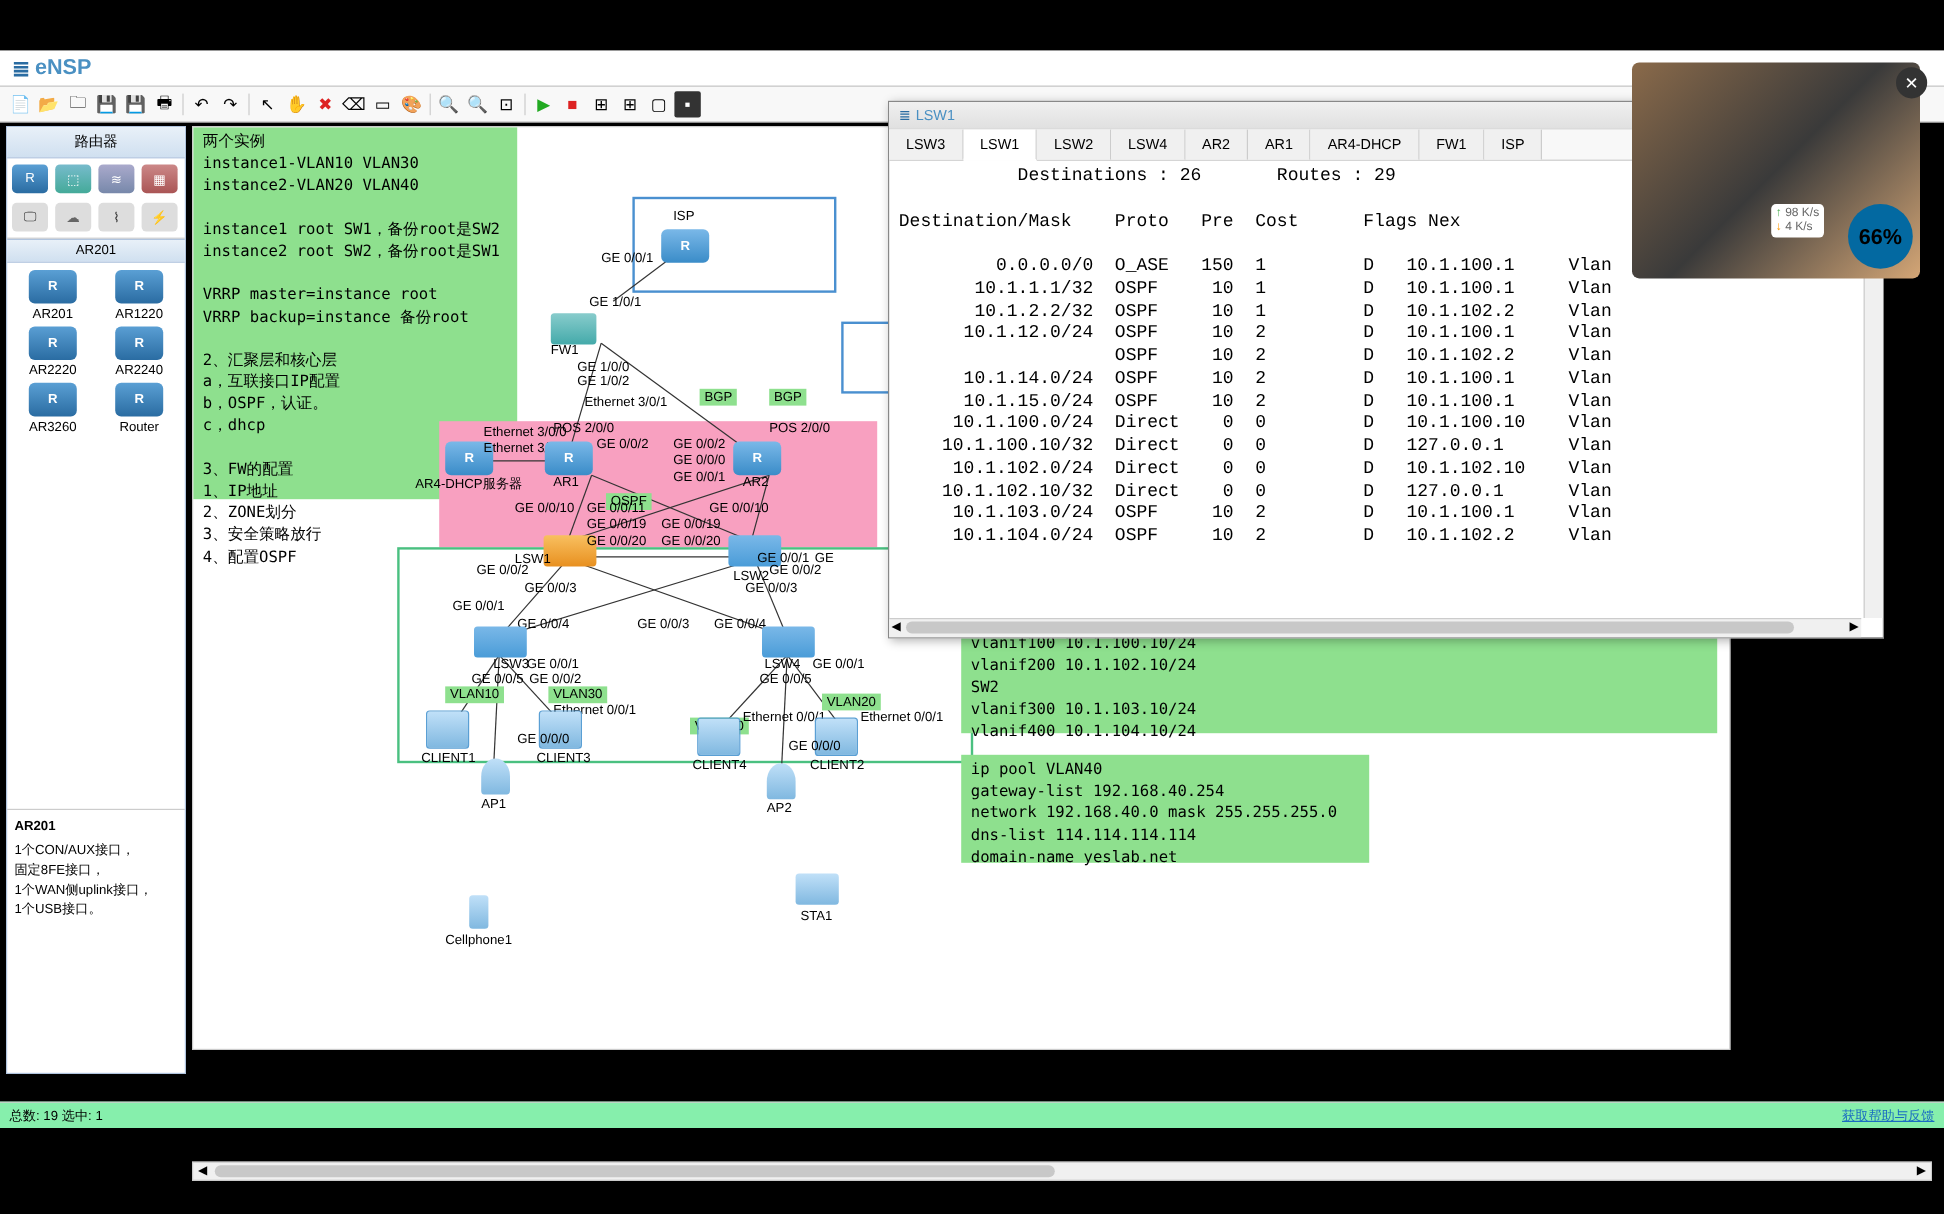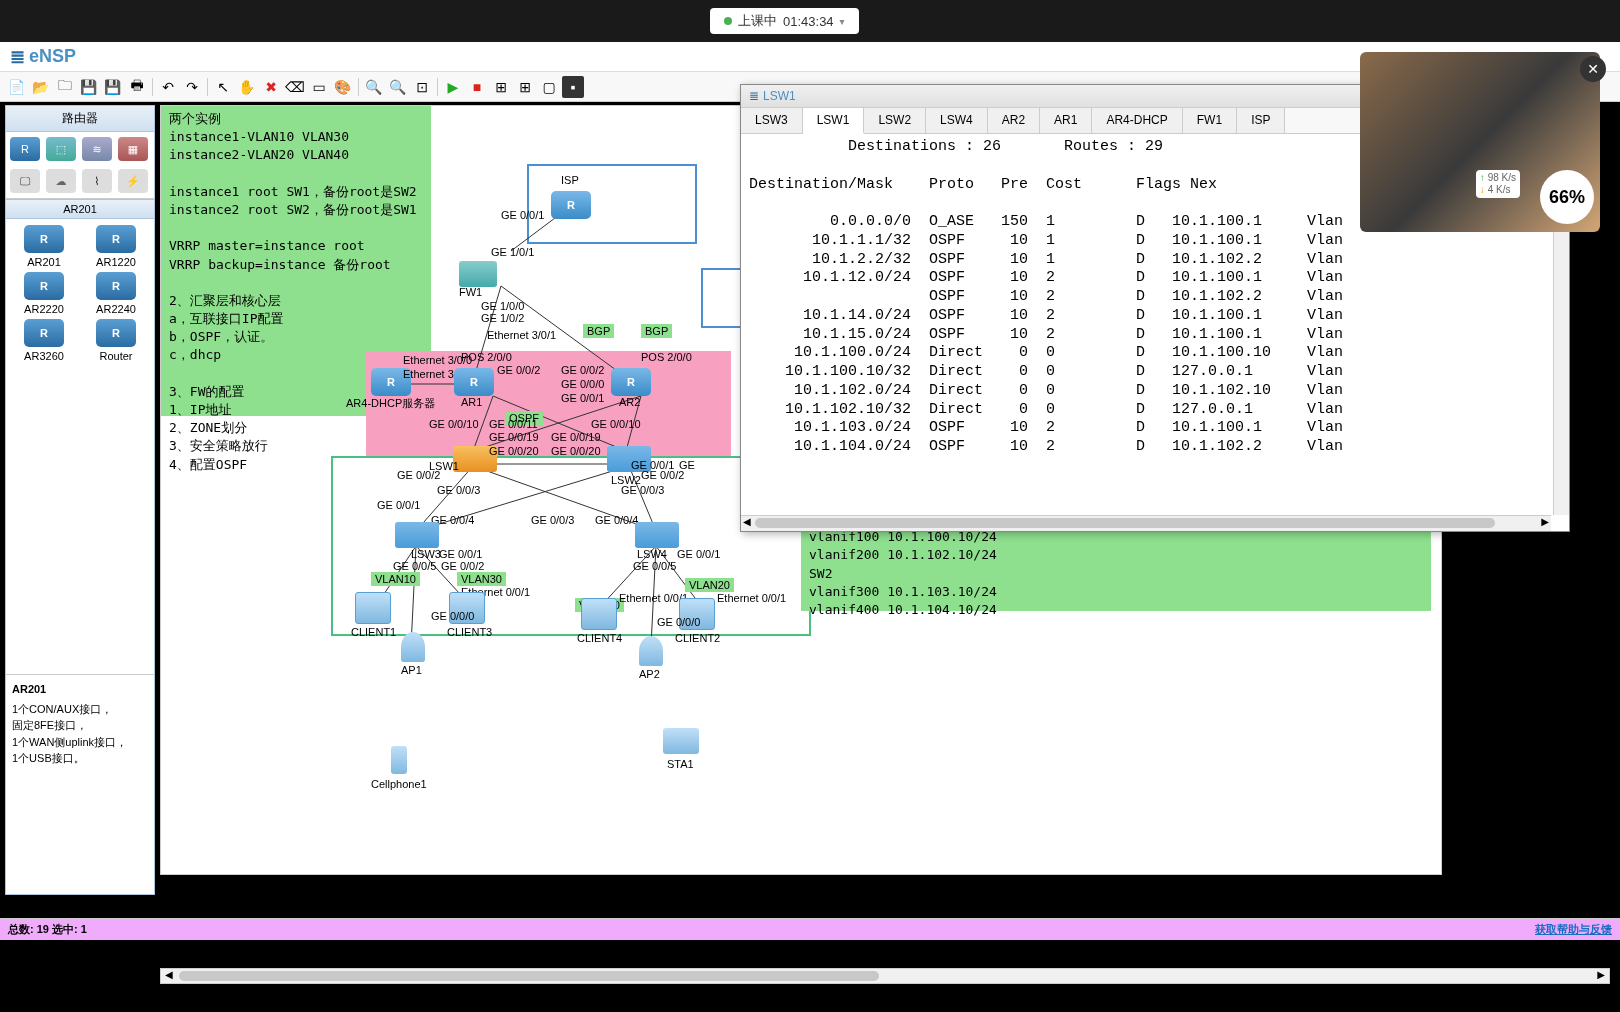--- a/index.html
+++ b/index.html
@@ -56,46 +56,38 @@
 .terminal-window { position: absolute; left: 740px; top: 84px; width: 830px; height: 448px; background: #fff; border: 1px solid #888; box-shadow: 2px 2px 8px rgba(0,0,0,.3); }
 .term-title { background: linear-gradient(#f0f0f0, #e0e0e0); padding: 4px 8px; font-size: 12px; color: #4a90c2; display: flex; align-items: center; gap: 4px; border-bottom: 1px solid #ccc; }
 .term-tabs { display: flex; background: #f8f8f8; border-bottom: 1px solid #ccc; }
 .term-tab { padding: 5px 14px; font-size: 12px; border-right: 1px solid #ccc; cursor: pointer; background: #f0f0f0; }
 .term-tab.active { background: #fff; border-bottom: 2px solid #fff; margin-bottom: -1px; }
 .term-body { padding: 4px 8px; font-family: "Courier New", monospace; font-size: 15px; line-height: 1.25; white-space: pre; overflow: hidden; }
 .term-scroll { position: absolute; bottom: 0; left: 0; right: 18px; height: 16px; background: #f0f0f0; border-top: 1px solid #ccc; }
 .term-scroll-thumb { position: absolute; left: 14px; top: 2px; width: 740px; height: 10px; background: #c8c8c8; border-radius: 5px; }
 .term-scroll-v { position: absolute; right: 0; top: 24px; bottom: 16px; width: 16px; background: #f0f0f0; border-left: 1px solid #ccc; }
 
-.status-bar { position: absolute; left: 0; bottom: 0; width: 100%; height: 22px; background: #f0abfc; border-top: 1px solid #ccc; display: flex; align-items: center; padding: 0 8px; font-size: 11px; justify-content: space-between; font-weight: bold; }
+.status-bar { position: absolute; left: 0; bottom: 0; width: 100%; height: 22px; background: #86efac; border-top: 1px solid #ccc; display: flex; align-items: center; padding: 0 8px; font-size: 11px; justify-content: space-between; }
 .status-link { color: #1a6cc2; text-decoration: underline; cursor: pointer; }
 
 .webcam { position: absolute; right: 20px; top: 52px; width: 240px; height: 180px; background: linear-gradient(135deg, #8a6a4a 0%, #3a3a3a 50%, #d4a676 100%); border-radius: 6px; }
 .close-x { position: absolute; right: 14px; top: 56px; width: 26px; height: 26px; background: #333; border-radius: 50%; color: #fff; display: flex; align-items: center; justify-content: center; font-size: 14px; cursor: pointer; }
 .netstat { position: absolute; right: 100px; top: 170px; background: #fff; border-radius: 4px; padding: 2px 4px; font-size: 10px; line-height: 1.2; color: #666; }
 .netstat .up { color: #4caf50; }
 .netstat .down { color: #ff9800; }
-.percent-badge { position: absolute; right: 26px; top: 170px; width: 54px; height: 54px; background: #ffffff; border-radius: 50%; display: flex; align-items: center; justify-content: center; font-size: 18px; font-weight: bold; }
+.percent-badge { position: absolute; right: 26px; top: 170px; width: 54px; height: 54px; background: #0369a1; border-radius: 50%; display: flex; align-items: center; justify-content: center; font-size: 18px; font-weight: bold; }
 
 svg.links { position: absolute; left: 0; top: 0; width: 100%; height: 100%; pointer-events: none; }
 svg.links line { stroke: #333; stroke-width: 1; }
 </style>
 </head>
 <body>
 
 <div class="full-container">
 
-  <div class="top-bar">
-    <div class="status-pill">
-      <span class="green-dot"></span>
-      <span>上课中</span>
-      <span>01:43:34</span>
-      <span class="chev">▾</span>
-    </div>
-  </div>
 
   <div class="app-header">
     <div class="app-logo">
       <span class="e">≣</span>
         <span>eNSP</span>
     </div>
   </div>
 
   <div class="toolbar">
     <div class="toolbar-btn">📄</div>
@@ -323,20 +315,25 @@
     <div class="topo-label" style="left:210px;top:672px">Cellphone1</div>
     <div class="topo-node laptop-ico" style="left:502px;top:622px"></div>
     <div class="topo-label" style="left:506px;top:652px">STA1</div>
 
     <div class="note-box" style="left:640px;top:400px;width:630px;height:105px">SW1
 vlanif100 10.1.100.10/24
 vlanif200 10.1.102.10/24
 SW2
 vlanif300 10.1.103.10/24
 vlanif400 10.1.104.10/24</div>
+    <div class="note-box" style="left:640px;top:523px;width:340px;height:90px">ip pool VLAN40
+gateway-list 192.168.40.254
+network 192.168.40.0 mask 255.255.255.0
+dns-list 114.114.114.114
+domain-name yeslab.net</div>
   </div>
 
   <div class="canvas-scroll-h">
     <span style="position:absolute;left:4px;top:0;font-size:10px">◀</span>
     <div class="scroll-thumb"></div>
     <span style="position:absolute;right:4px;top:0;font-size:10px">▶</span>
   </div>
 
   <div class="terminal-window">
     <div class="term-title">

